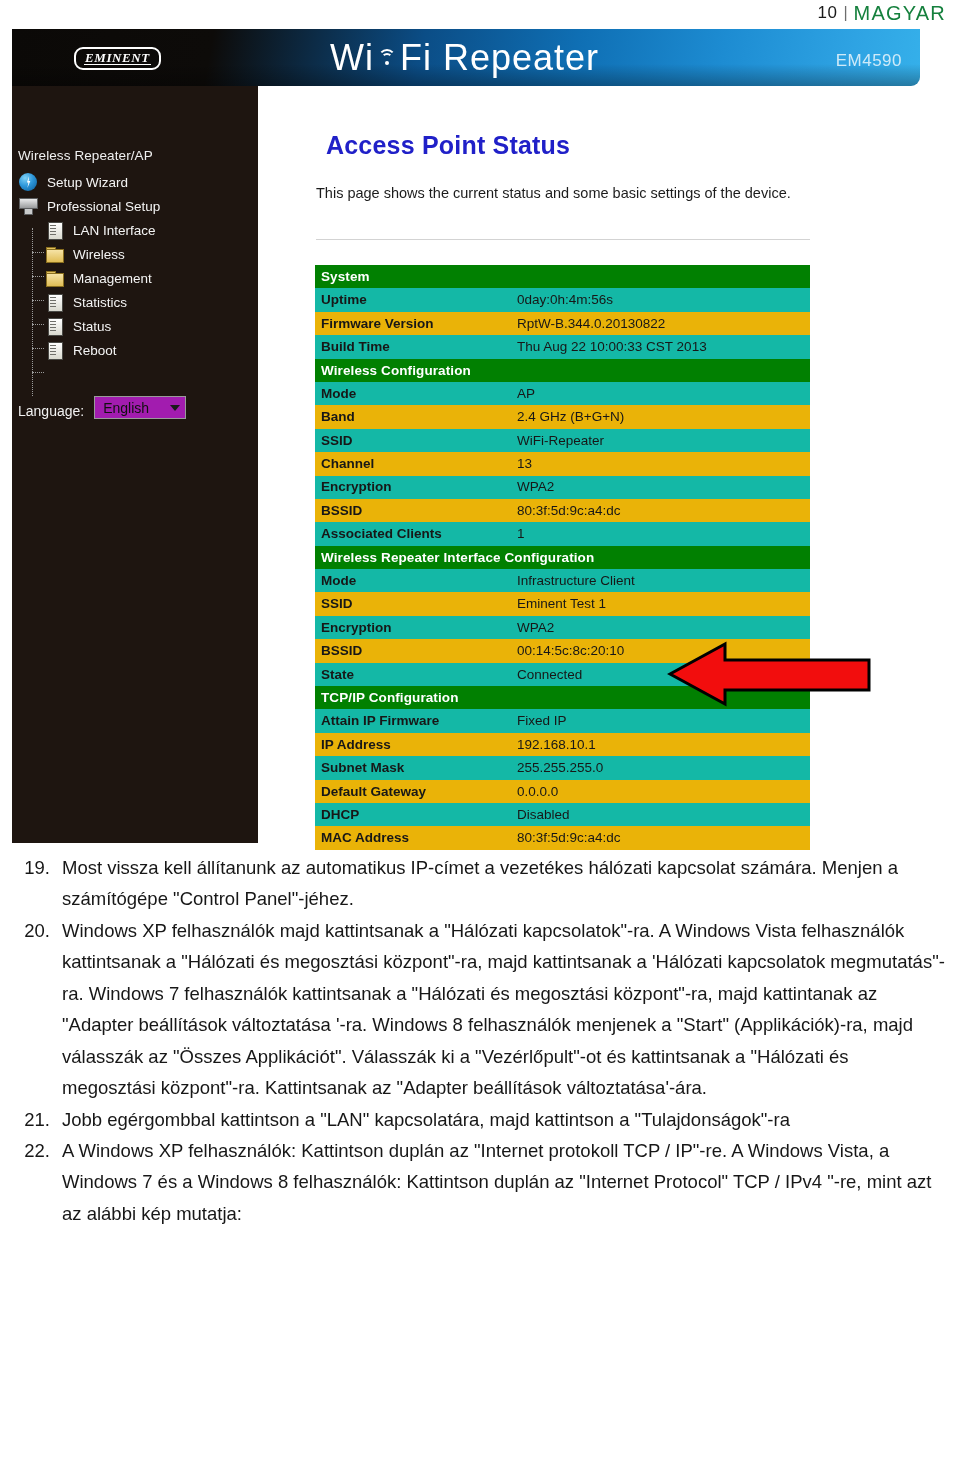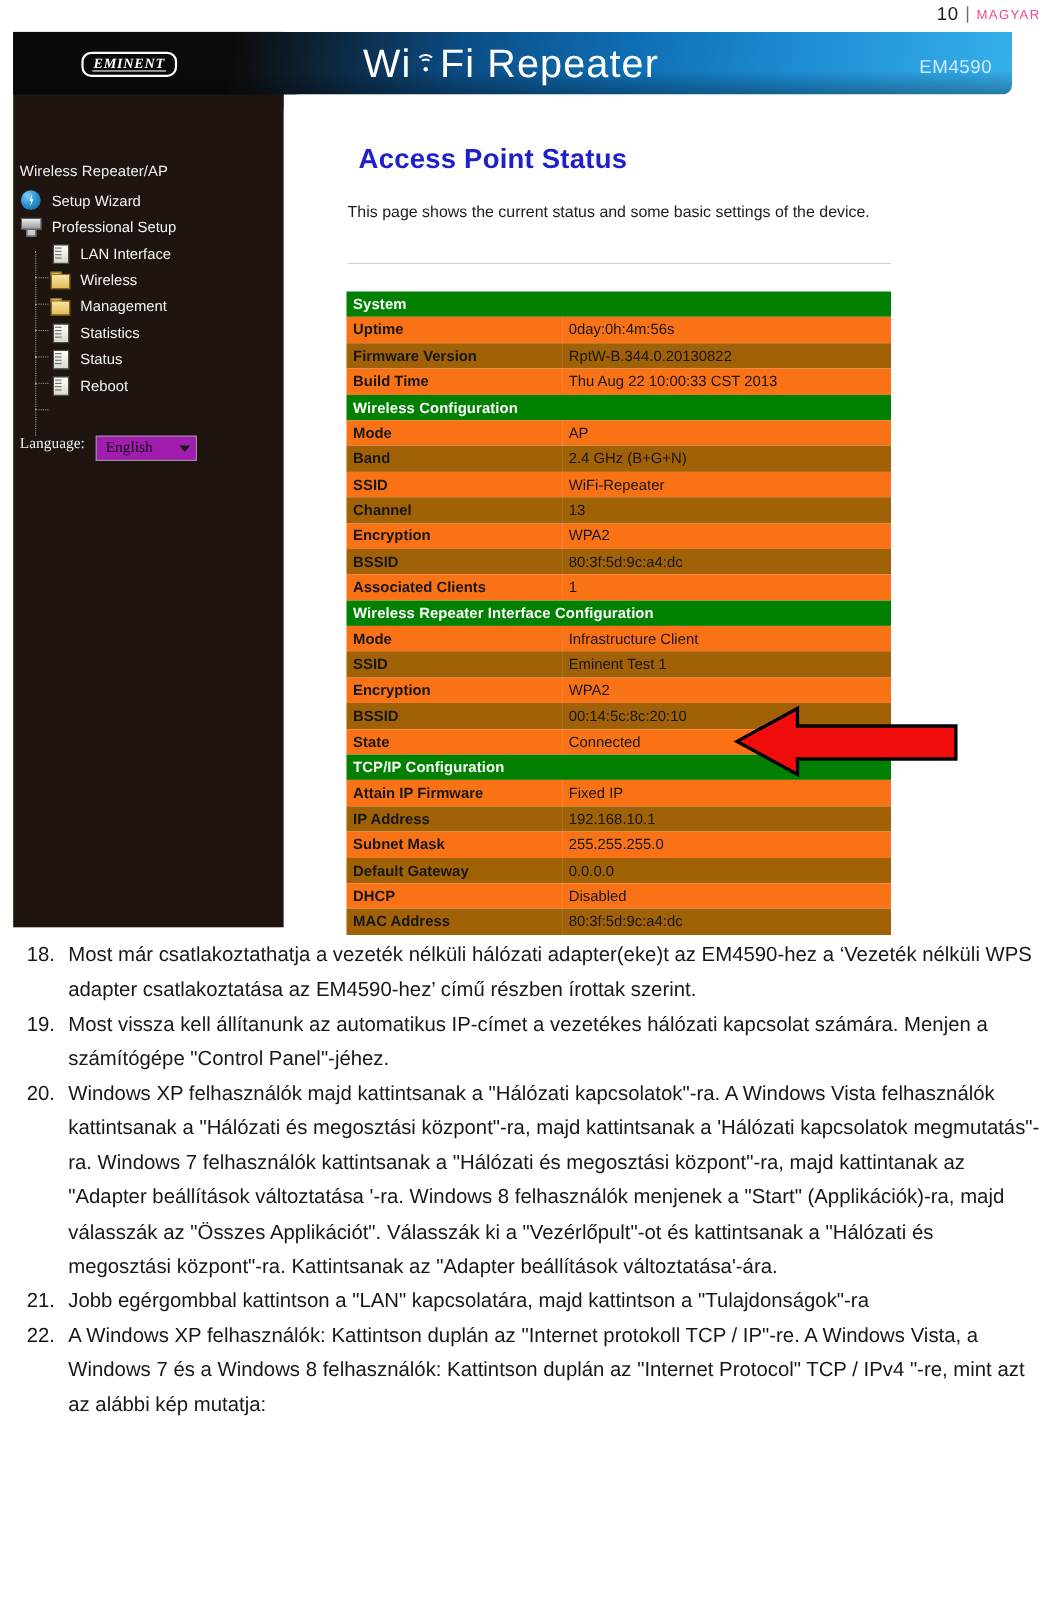--- a/index.html
+++ b/index.html
@@ -13,21 +13,21 @@
   .page { position: relative; width: 820px; height: 1466px; }
 
   
   .page-head {
     position: absolute; top: 0; left: 0; width: 960px; height: 26px;
     display: flex; justify-content: flex-end; align-items: center;
     padding-right: 14px;
   }
   .page-head .pnum { font-size: 17px; color: #1a1a1a; font-weight: 400; letter-spacing: .5px; }
   .page-head .sep  { margin: 0 6px; color: #6d6d6d; font-size: 16px; }
-  .page-head .lang { font-size: 12px; color: #ec4899; letter-spacing: 1.2px; }
+  .page-head .lang { font-size: 20px; color: #15803d; letter-spacing: 1.2px; }
 
   
   .shot {
     position: absolute; left: 12px; top: 29px; width: 908px; height: 814px;
   }
   
   .shot-dark {
     position: absolute; left: 0; top: 0; width: 246px; height: 814px;
     background: #1e1510;
   }
@@ -141,21 +141,21 @@
   }
   .t-row.lvl2 .ico { position: relative; }
   .t-row.lvl2 .ico::before, .t-row.lvl2 .ico::after { z-index: 2; }
   .t-dash {
     position: absolute; left: 14px; width: 12px; height: 1px;
     border-top: 1px dotted #9c9c9c;
   }
 
   .lang-row {
     position: absolute; left: 6px; top: 268px;
-    display: flex; align-items: flex-start; gap: 10px; font-family: Liberation Serif, serif;
+    display: flex; align-items: flex-end; gap: 10px;
   }
   .lang-label { font-size: 14px; color: #f2f2f2; }
   .lang-select {
     width: 92px; height: 23px;
     background: #a21caf; border: 1px solid #9a9a9a;
     display: flex; align-items: center; justify-content: space-between;
     padding: 0 5px 0 8px;
     font-size: 14px; color: #101010;
   }
   .caret {
@@ -185,22 +185,22 @@
   .stat-table {
     position: absolute; left: 57px; top: 179px; width: 495px;
     border-collapse: collapse;
   }
   .stat-table tr { height: 23.4px; }
   .stat-table td {
     font-size: 13.5px; color: #171717; padding: 0 0 0 6px;
     line-height: 1; vertical-align: middle;
   }
   .stat-table td.k { width: 196px; font-weight: 700; }
-  .stat-table tr.odd td  { background: #f97316; }
-  .stat-table tr.even td { background: #a16207; }
+  .stat-table tr.odd td  { background: #14b8a6; }
+  .stat-table tr.even td { background: #eab308; }
   .stat-table tr.sec td {
     background: #018001; color: #ffffff; font-weight: 700;
     font-size: 13.5px; letter-spacing: .1px;
   }
 
   
   .arrow { position: absolute; left: 655px; top: 611px; width: 205px; height: 67px; }
 
   
   .steps {
@@ -410,24 +410,20 @@
       </table>
     </div>
 
     <svg class="arrow" viewBox="0 0 205 67">
       <polygon points="3,34 58,4 58,20 202,20 202,50 58,50 58,64" fill="#f20d0d" stroke="#000000" stroke-width="3" stroke-linejoin="miter"></polygon>
     </svg>
   </div>
 
   <div class="steps">
       <div class="step">
-        <div class="num">18.</div>
-        <div class="body">Most már csatlakoztathatja a vezeték nélküli hálózati adapter(eke)t az EM4590-hez a ‘Vezeték nélküli WPS adapter csatlakoztatása az EM4590-hez’ című részben írottak szerint.</div>
-      </div>
-      <div class="step">
         <div class="num">19.</div>
         <div class="body">Most vissza kell állítanunk az automatikus IP-címet a vezetékes hálózati kapcsolat számára. Menjen a számítógépe "Control Panel"-jéhez.</div>
       </div>
       <div class="step">
         <div class="num">20.</div>
         <div class="body">Windows XP felhasználók majd kattintsanak  a "Hálózati kapcsolatok"-ra. A Windows Vista felhasználók kattintsanak a "Hálózati és megosztási központ"-ra, majd kattintsanak a 'Hálózati kapcsolatok megmutatás"-ra. Windows 7 felhasználók kattintsanak a "Hálózati és megosztási központ"-ra, majd kattintanak az "Adapter beállítások változtatása '-ra. Windows 8 felhasználók menjenek a "Start" (Applikációk)-ra, majd válasszák az "Összes Applikációt". Válasszák ki a "Vezérlőpult"-ot és kattintsanak a "Hálózati és megosztási központ"-ra. Kattintsanak az "Adapter beállítások változtatása'-ára.</div>
       </div>
       <div class="step">
         <div class="num">21.</div>
         <div class="body">Jobb egérgombbal kattintson a "LAN" kapcsolatára, majd kattintson a "Tulajdonságok"-ra</div>

